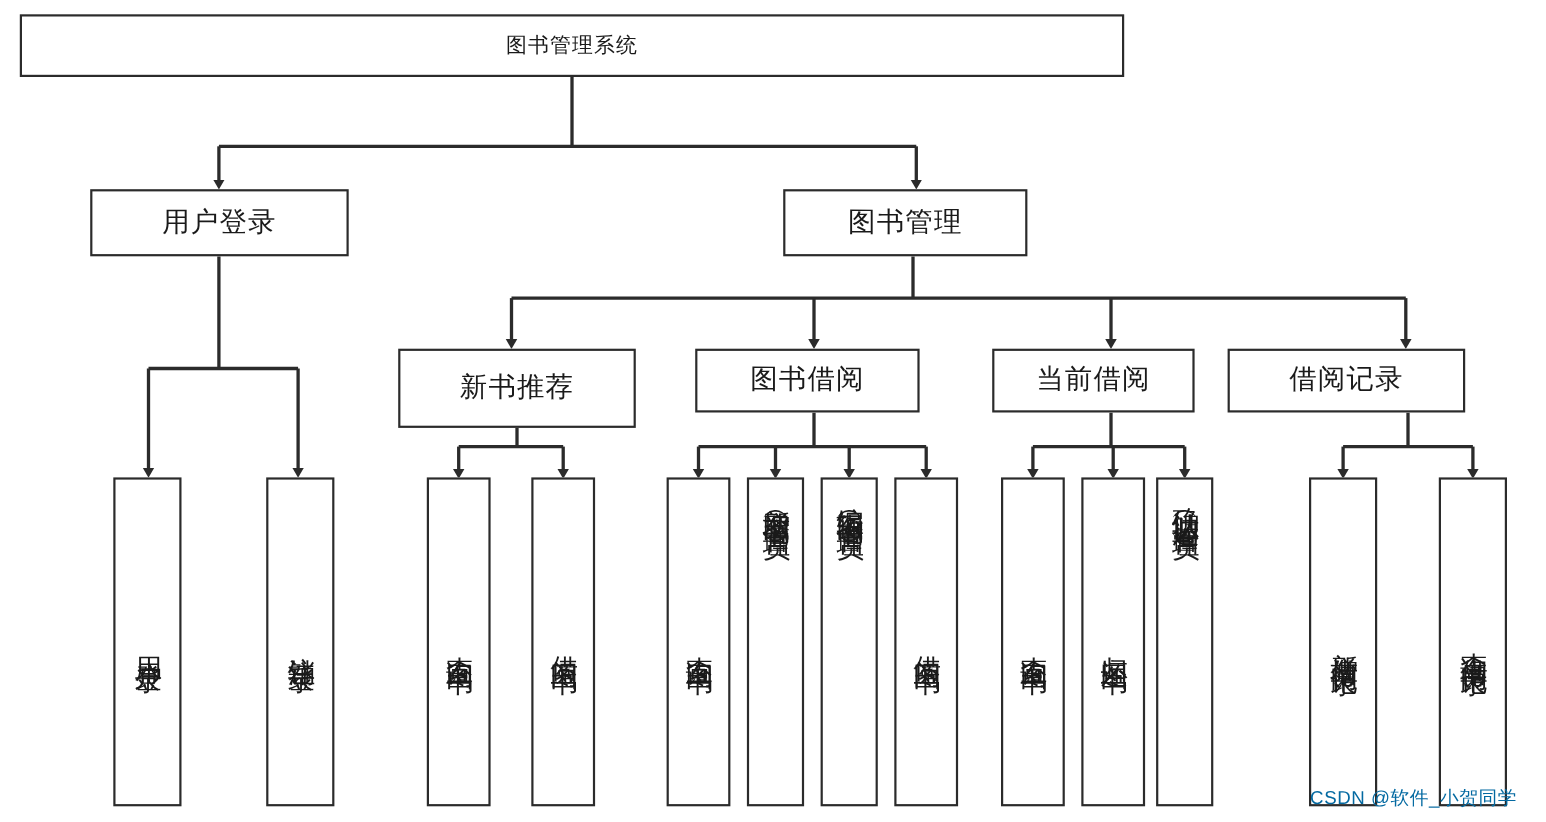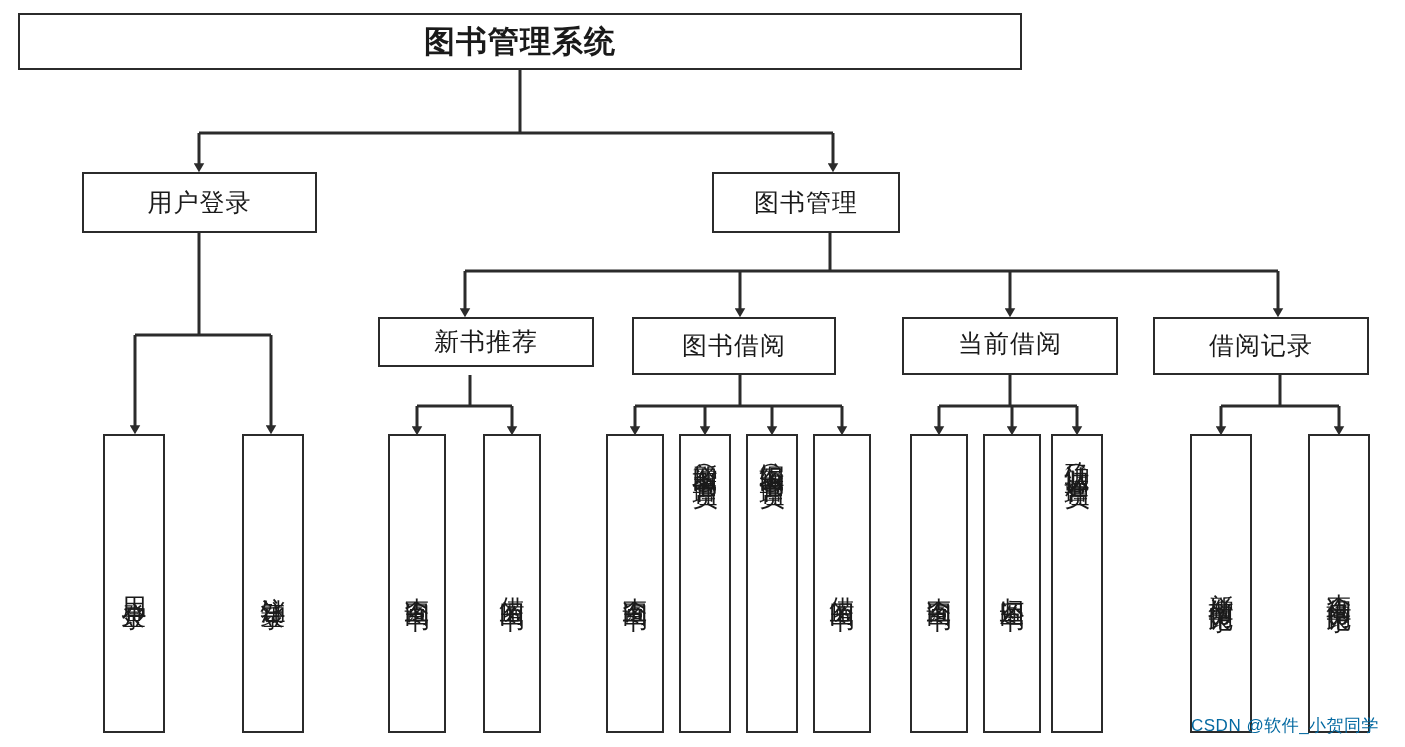--- a/index.html
+++ b/index.html
@@ -42,22 +42,21 @@
     line-height: 1.02;
     letter-spacing: 0.5px;
     white-space: pre;
   }
   
   .node.h .node-label {
     font-size: 25px;
     letter-spacing: 1px;
   }
   .node.root .node-label {
-    font-size: 31px;
-    font-weight: bold;
+    font-size: 19px;
   }
   
   .node.v {
     align-items: flex-start;
     justify-content: center;
     padding-top: 6px;
   }
   .node.v .node-label {
     writing-mode: vertical-rl;
     text-orientation: upright;
@@ -137,34 +136,34 @@
     </g>
   </svg>
 
   <div class="node root h" style="left: 18px; top: 13px; width: 1004px; height: 57px;">
     <span class="node-label">图书管理系统</span>
   </div>
 
   <div class="node h" style="left: 82px; top: 172px; width: 235px; height: 61px;">
     <span class="node-label">用户登录</span>
   </div>
-  <div class="node h" style="left: 712px; top: 172px; width: 188px; height: 61px;">
+  <div class="node h" style="left: 712px; top: 172px; width: 222px; height: 61px;">
     <span class="node-label">图书管理</span>
   </div>
 
-  <div class="node h" style="left: 378px; top: 317px; width: 216px; height: 50px;">
+  <div class="node h" style="left: 362px; top: 317px; width: 216px; height: 72px;">
     <span class="node-label">新书推荐</span>
   </div>
   <div class="node h" style="left: 632px; top: 317px; width: 204px; height: 58px;">
     <span class="node-label">图书借阅</span>
   </div>
-  <div class="node h" style="left: 902px; top: 317px; width: 216px; height: 58px; font-family: Liberation Mono, monospace;">
+  <div class="node h" style="left: 902px; top: 317px; width: 184px; height: 58px;">
     <span class="node-label">当前借阅</span>
   </div>
-  <div class="node h" style="left: 1153px; top: 317px; width: 216px; height: 58px;">
+  <div class="node h" style="left: 1116px; top: 317px; width: 216px; height: 58px;">
     <span class="node-label">借阅记录</span>
   </div>
 
   <div class="node v mid" style="left: 103px; top: 434px; width: 62px; height: 299px;">
     <span class="node-label">用户登录</span>
   </div>
   <div class="node v mid" style="left: 242px; top: 434px; width: 62px; height: 299px;">
     <span class="node-label">注销登录</span>
   </div>
   <div class="node v mid" style="left: 388px; top: 434px; width: 58px; height: 299px;">

